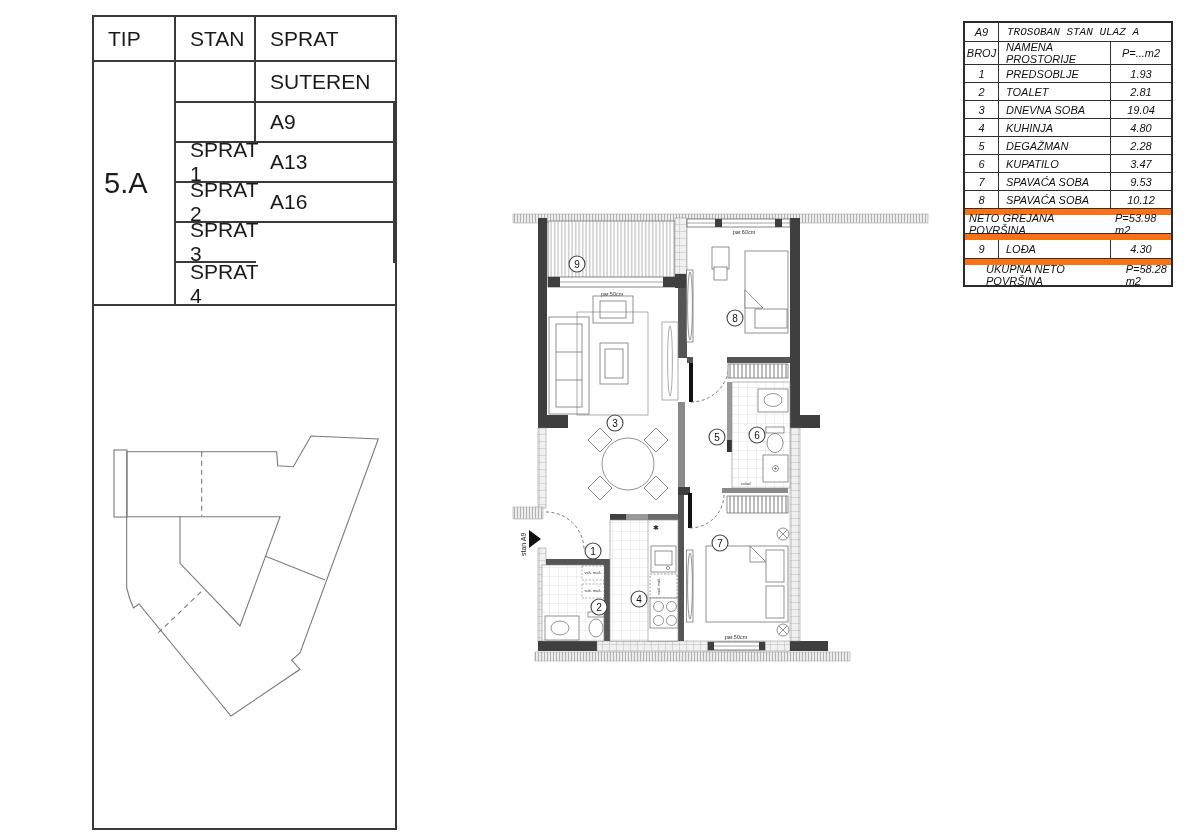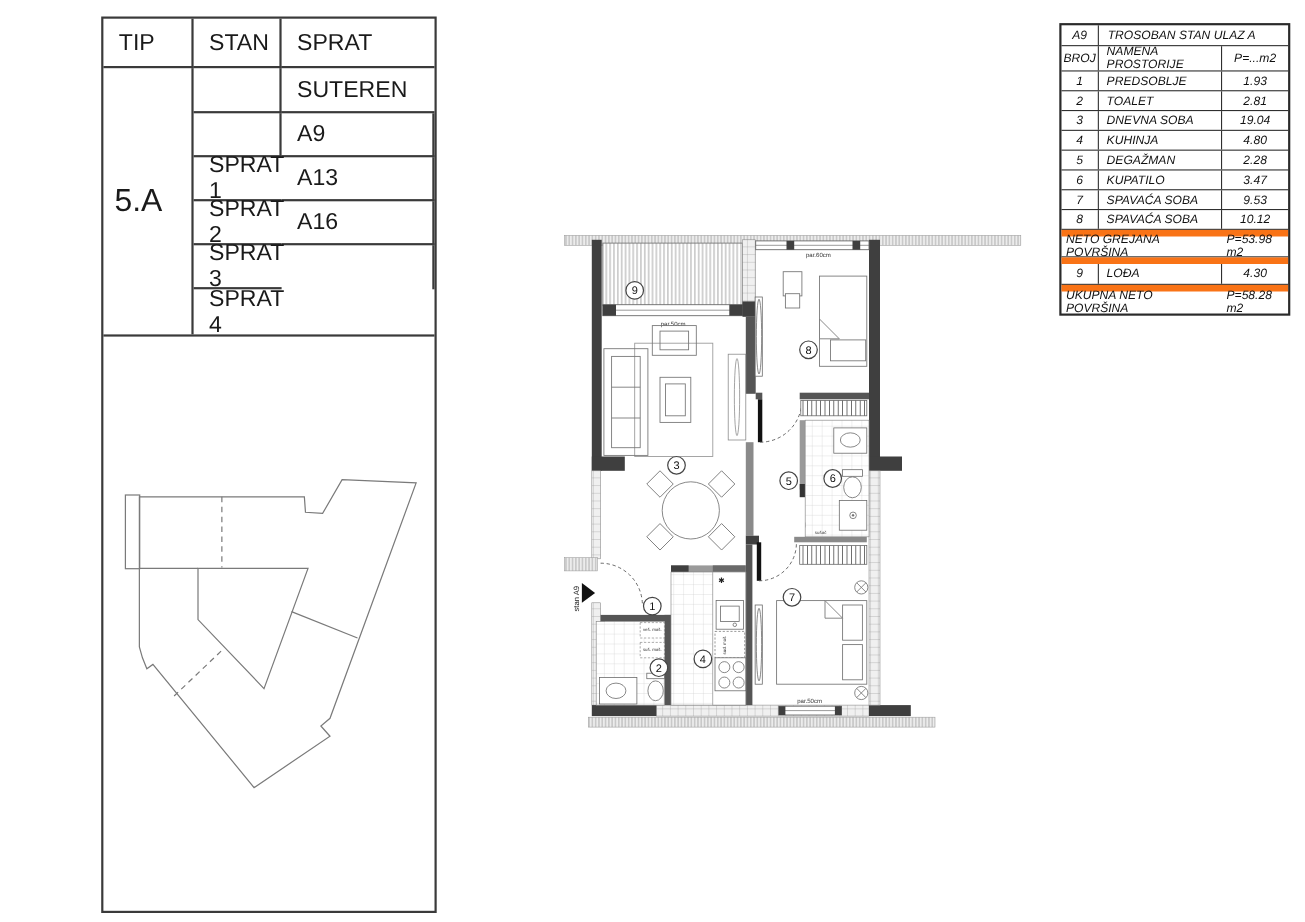--- a/index.html
+++ b/index.html
@@ -22,23 +22,23 @@
   #area-table{position:absolute;left:963px;top:21px;width:210px;
               border:2px solid #2a2a2a;box-sizing:border-box;background:#fff;
               font-style:italic;font-size:11px;color:#111;}
   .ar{display:flex;border-bottom:1px solid #2f2f2f;align-items:stretch;}
   .ar:last-child{border-bottom:none;}
   .ar.thick{border-top:6px solid #f97316;}
   .ac{display:flex;align-items:center;box-sizing:border-box;padding:0 4px;}
   .ac.b{width:34px;justify-content:center;border-right:1px solid #2f2f2f;}
   .ac.n{width:112px;border-right:1px solid #2f2f2f;padding-left:7px;}
   .ac.v{flex:1;justify-content:center;}
-  .ac.span23{flex:1;padding-left:8px;}
+  .ac.span23{flex:1;padding-left:8px;font-family:Liberation Mono, monospace;}
   .ac.tot{width:146px;justify-content:center;}
-  .h17{height:17px;} .h18{height:18px;} .h20{height:20px;} .h22{height:22px;}
+  .h17{height:17px;} .h18{height:18px;} .h20{height:20px;padding-left:17px;} .h22{height:22px;}
 
   
   #plan-svg{position:absolute;left:500px;top:205px;}
   #site-svg{position:absolute;left:100px;top:420px;}
   svg text{font-family:"Liberation Sans",sans-serif;fill:#222;}
   .lab{font-size:5.5px;fill:#333;}
   .tiny{font-size:4px;fill:#333;}
   .roomnum{font-size:10px;fill:#111;}
 </style>
 </head>

